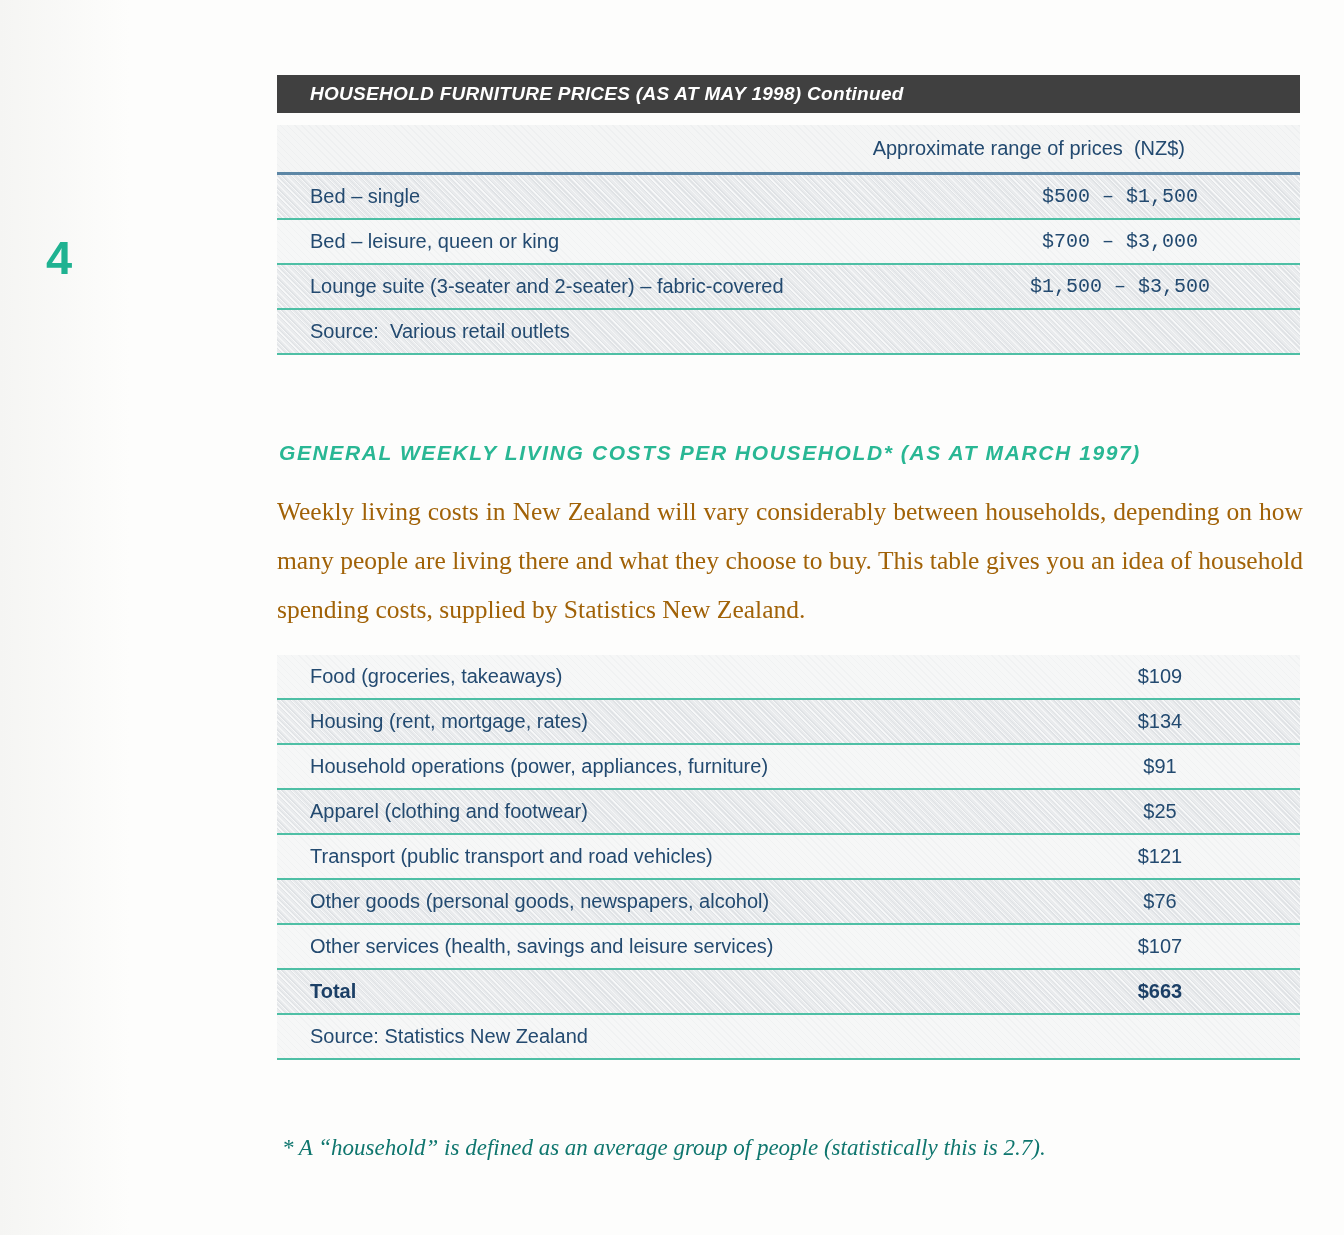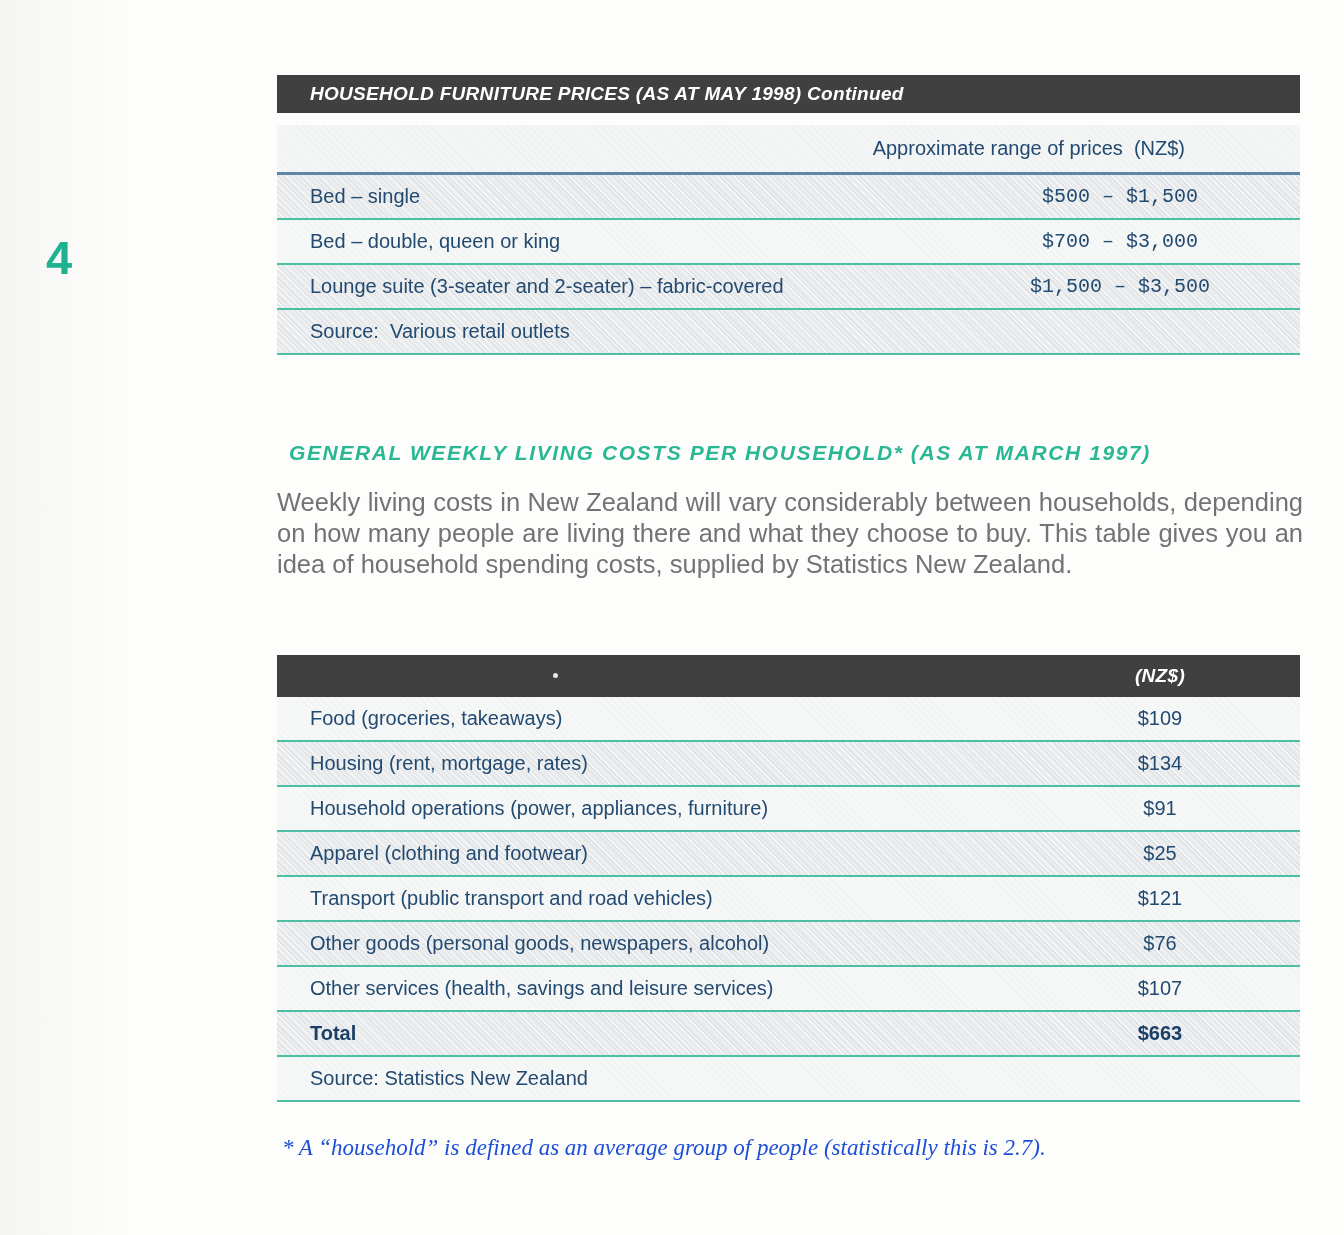--- a/index.html
+++ b/index.html
@@ -58,43 +58,43 @@
     background-color:#f4f5f5;
     background-image:repeating-linear-gradient(45deg, rgba(170,178,186,.08) 0 1px, transparent 1px 5px);
     border-bottom:3px solid #5d87a6;
     margin-top:12px;
   }
 
   
   .section-heading {
     position:absolute; left:279px; top:441px;
     color:#29b794; font-weight:bold; font-style:italic;
-    font-size:21px; letter-spacing:1.6px;margin-left:10px;
+    font-size:21px; letter-spacing:1.6px;
   }
   .intro {
     position:absolute; left:277px; top:487px; width:1026px;
-    font-family:Liberation Sans, sans-serif;
-    font-size:25.5px; line-height:31px;
-    color:#737373; text-align:justify;
+    font-family:Liberation Serif, serif;
+    font-size:25.5px; line-height:49px;
+    color:#a16207; text-align:justify;
   }
 
   
   .table2 { top:655px; }
   .table2 .teal-bar { height:42px; justify-content:flex-end; font-size:19px; }
   .header-dot {
     position:absolute; left:276px; top:18px;
     width:5px; height:5px; border-radius:50%;
     background:#f2fbf8; opacity:.9;
   }
 
   
   .footnote {
     position:absolute; left:282px; top:1135px;
     font-family:"Liberation Serif", serif; font-style:italic;
-    font-size:23px; color:#1d4ed8;
+    font-size:23px; color:#0f766e;
   }
 </style>
 </head>
 <body>
 
 <div class="page-edge"></div>
 
 <div class="page-number">4</div>
 
 <div class="doc-table table1">
@@ -103,40 +103,36 @@
   </div>
   <div class="t1-subheader">
     <span style="white-space:pre-wrap;">Approximate range of prices  (NZ$)</span>
   </div>
 
   <div class="trow row-dark">
     <span class="tlabel">Bed – single</span>
     <span class="tvalue-wide">$500 – $1,500</span>
   </div>
   <div class="trow row-light">
-    <span class="tlabel">Bed – double, queen or king</span>
+    <span class="tlabel">Bed – leisure, queen or king</span>
     <span class="tvalue-wide">$700 – $3,000</span>
   </div>
   <div class="trow row-dark">
     <span class="tlabel">Lounge suite (3-seater and 2-seater) – fabric-covered</span>
     <span class="tvalue-wide">$1,500 – $3,500</span>
   </div>
   <div class="trow row-dark">
     <span class="tlabel">Source:  Various retail outlets</span>
   </div>
 </div>
 
 <div class="section-heading">GENERAL WEEKLY LIVING COSTS PER HOUSEHOLD* (AS AT MARCH 1997)</div>
 <div class="intro">Weekly living costs in New Zealand will vary considerably between households, depending on how many people are living there and what they choose to buy.  This table gives you an idea of household spending costs, supplied by Statistics New Zealand.</div>
 
 <div class="doc-table table2">
-  <div class="teal-bar">
-    <span class="header-dot"></span>
-    <span class="tvalue-narrow">(NZ$)</span>
-  </div>
 
   <div class="trow row-light">
     <span class="tlabel">Food (groceries, takeaways)</span>
     <span class="tvalue-narrow">$109</span>
   </div>
   <div class="trow row-dark">
     <span class="tlabel">Housing (rent, mortgage, rates)</span>
     <span class="tvalue-narrow">$134</span>
   </div>
   <div class="trow row-light">

